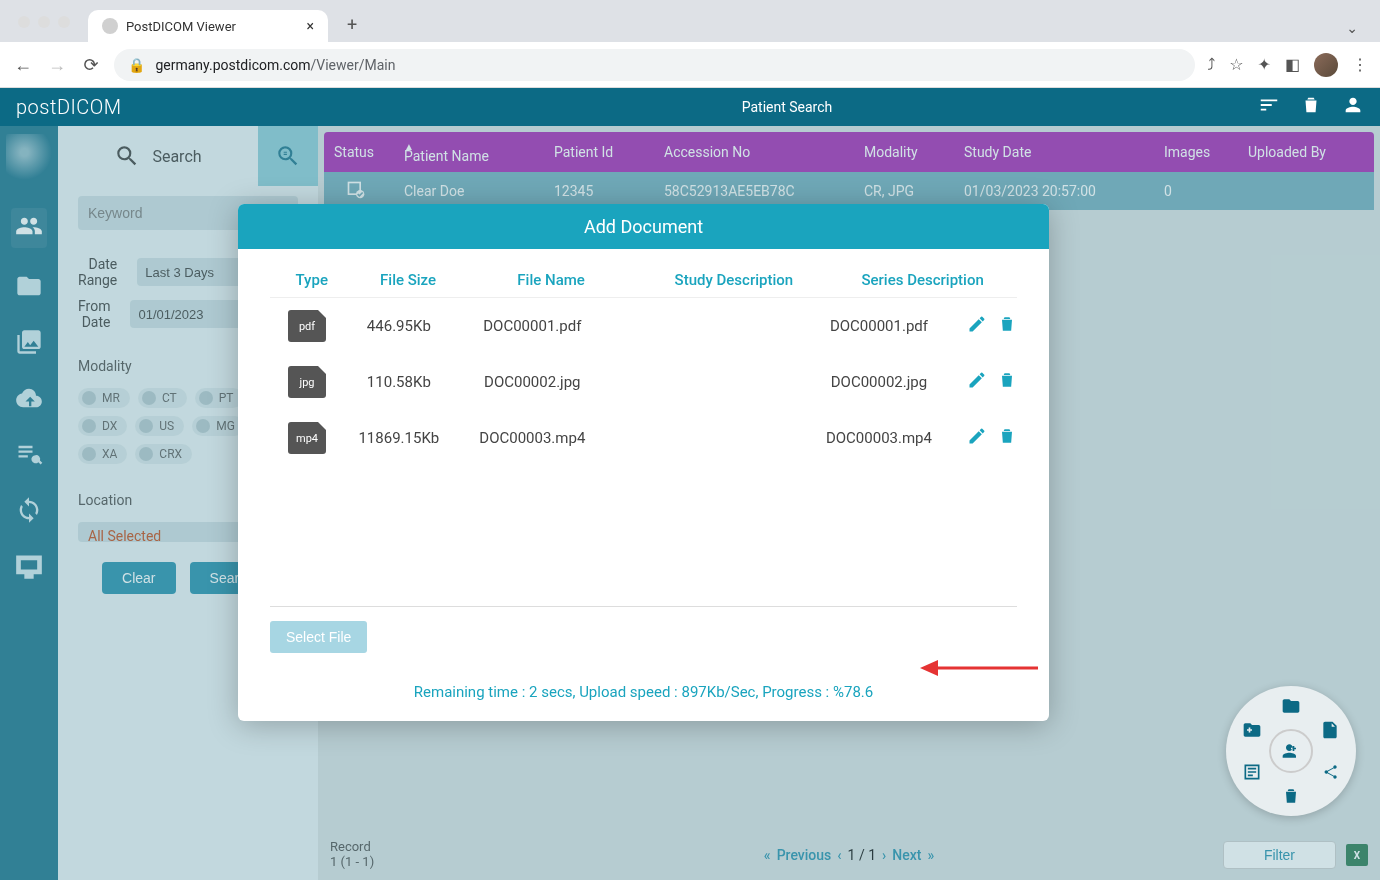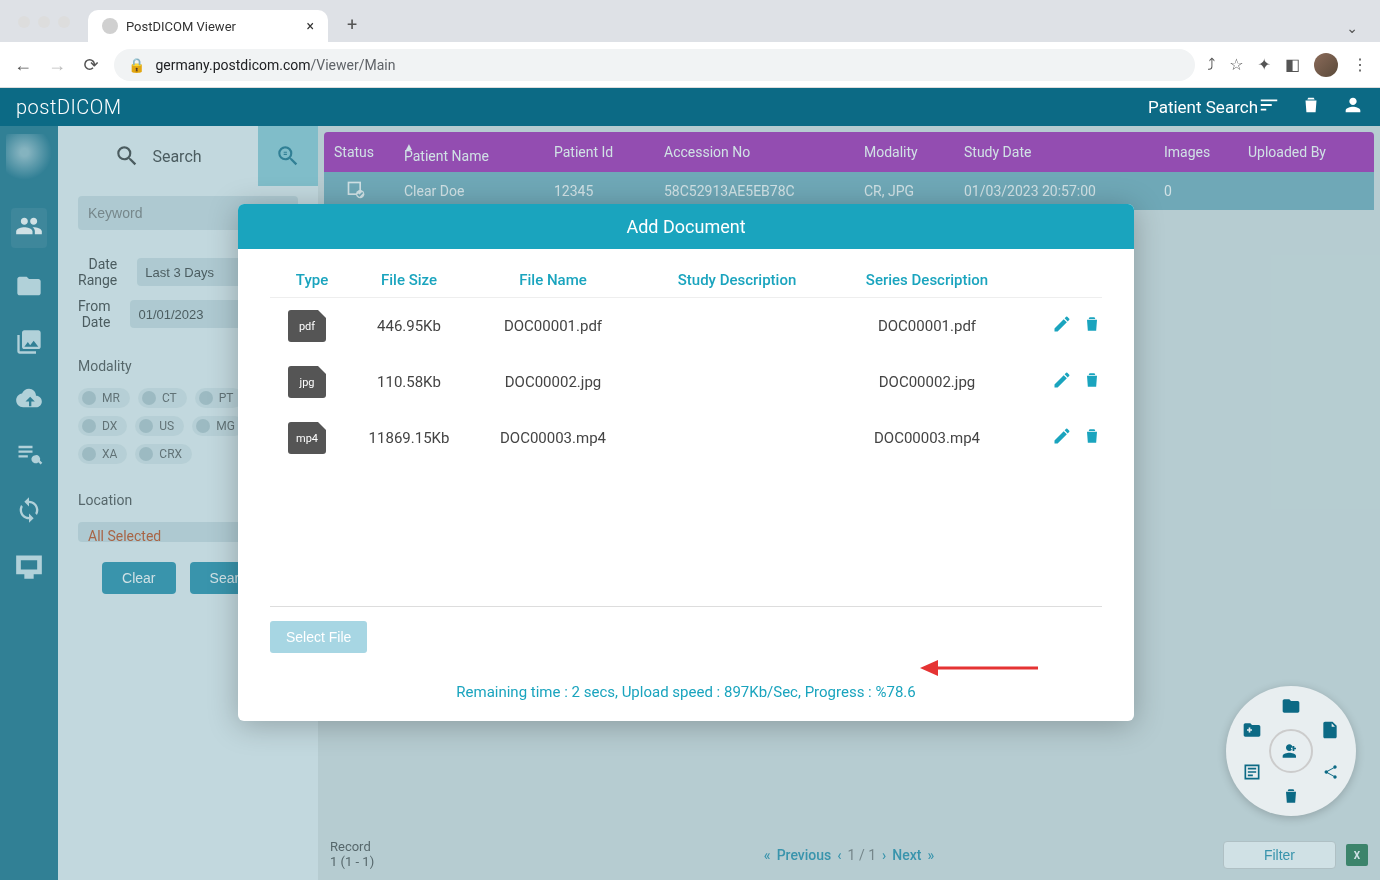--- a/index.html
+++ b/index.html
@@ -22,21 +22,21 @@
   .url-text .domain { color: #202124; }
   .url-text .path { color: #5f6368; }
   .addr-actions { display:flex; gap:14px; align-items:center; color:#555; }
   .addr-actions span { font-size: 16px; }
   .avatar { width: 24px; height: 24px; border-radius: 50%; background: linear-gradient(135deg,#8b6b5a,#5a4a3a); }
   
   
   .app-header { height: 38px; background: #0c6a85; display: flex; align-items: center; color: #fff; padding: 13px 16px; }
   .logo-area { display:flex; align-items:center; gap:8px; width: 300px; }
   .logo-text { font-size: 20px; font-weight: 300; letter-spacing: 0.5px; }
-  .header-title { flex:1; text-align:right; font-size: 17px; font-weight: 400; }
+  .header-title { flex:1; text-align:center; font-size: 14px; font-weight: 400; }
   .header-icons { display:flex; gap:20px; font-size: 20px; }
   .header-icons svg { width: 22px; height: 22px; fill: #fff; }
   
   
   .app-body { display:flex; height: calc(100% - 126px); position: relative; }
   .app-body::after { content:''; position:absolute; inset:0; background: rgba(120,170,180,0.35); pointer-events:none; z-index: 5; }
   .sidebar-icons { width: 58px; background: #0c6a85; display:flex; flex-direction:column; align-items:center; padding: 16px 0; gap: 24px; }
   .sidebar-icons .icon-logo { width:46px; height:46px; background: radial-gradient(circle at 40% 40%,#8bb8c5 10%,#0c6a85 70%); border-radius:2px; margin-bottom:4px; margin-top:-8px;}
   .sidebar-icons svg { width: 28px; height: 28px; fill: #d0e6ed; }
   .sidebar-icons .active svg { fill: #fff; }
@@ -71,38 +71,38 @@
   .th-date { width:200px; }
   .th-img { width:84px; }
   .th-up { flex:1; }
   .sort-arrow { font-size:10px; display:block; margin-bottom:-4px;}
   .table-row { display:flex; background:#6ba8b8; color:#fff; height:38px; align-items:center; font-size:14px;}
   .td-status svg { width:20px; height:20px; fill:#fff; margin-left:12px;}
   
   .footer-bar { margin-top:auto; height:38px; display:flex; align-items:center; font-size:13px; color:#444; padding:0 6px;}
   .record-text { line-height:1.15;}
   .pager { position:absolute; left:50%; transform:translateX(-50%); display:flex; align-items:center; gap:6px; font-size:14px; color:#1789a8; font-weight:500;}
-  .pager span.sep{ color:#737373; font-weight:400;}
+  .pager span.sep{ color:#000000; font-weight:400;}
   .filter-btn { margin-left:auto; background:#fff; border:1px solid #ccc; border-radius:4px; padding:5px 40px; color:#1789a8; font-size:14px; cursor:pointer;}
   .xls-btn { margin-left:10px; width:22px; height:22px; background:#1d7044; border-radius:2px; display:flex; align-items:center; justify-content:center; color:#fff; font-size:10px; font-weight:bold;}
   
   
   .fab { position:absolute; right:24px; bottom:64px; width:130px; height:130px; background:#e8eef0; border-radius:50%; box-shadow:0 2px 10px rgba(0,0,0,0.2); z-index:8; display:flex; align-items:center; justify-content:center;}
   .fab-center { width:44px; height:44px; border-radius:50%; border:2px solid #ccc; display:flex; align-items:center; justify-content:center;}
   .fab-center svg, .fab-item svg { width:20px; height:20px; fill:#0c6a85;}
   .fab-item { position:absolute; width:24px; height:24px; display:flex; align-items:center; justify-content:center;}
   .fab-item.top { top:8px; left:53px;}
   .fab-item.tl { top:32px; left:14px;}
   .fab-item.tr { top:32px; right:14px;}
   .fab-item.bl { bottom:32px; left:14px;}
   .fab-item.br { bottom:32px; right:14px;}
   .fab-item.bottom { bottom:8px; left:53px;}
   
   
-  .modal { position:absolute; left:238px; top:204px; width:896px; background:#fff; border-radius:6px; box-shadow:0 4px 30px rgba(0,0,0,0.25); z-index:20;}
+  .modal { position:absolute; left:238px; top:204px; width:811px; background:#fff; border-radius:6px; box-shadow:0 4px 30px rgba(0,0,0,0.25); z-index:20;}
   .modal-header { background:#1aa4be; color:#fff; text-align:center; padding:12px; font-size:18px; border-radius:6px 6px 0 0;}
   .modal-body { padding: 14px 32px;}
   .doc-table-head { display:flex; color:#1aa4be; font-size:15px; font-weight:500; padding: 8px 0; border-bottom:1px solid #eee;}
   .dth-type { width:84px; text-align:center;}
   .dth-size { width:110px; text-align:center;}
   .dth-name { width:178px; text-align:center;}
   .dth-study { width:190px; text-align:center;}
   .dth-series { width:190px; text-align:center;}
   .dth-act { flex:1;}
   .doc-row { display:flex; align-items:center; padding: 12px 0; font-size:15px; color:#444;}

